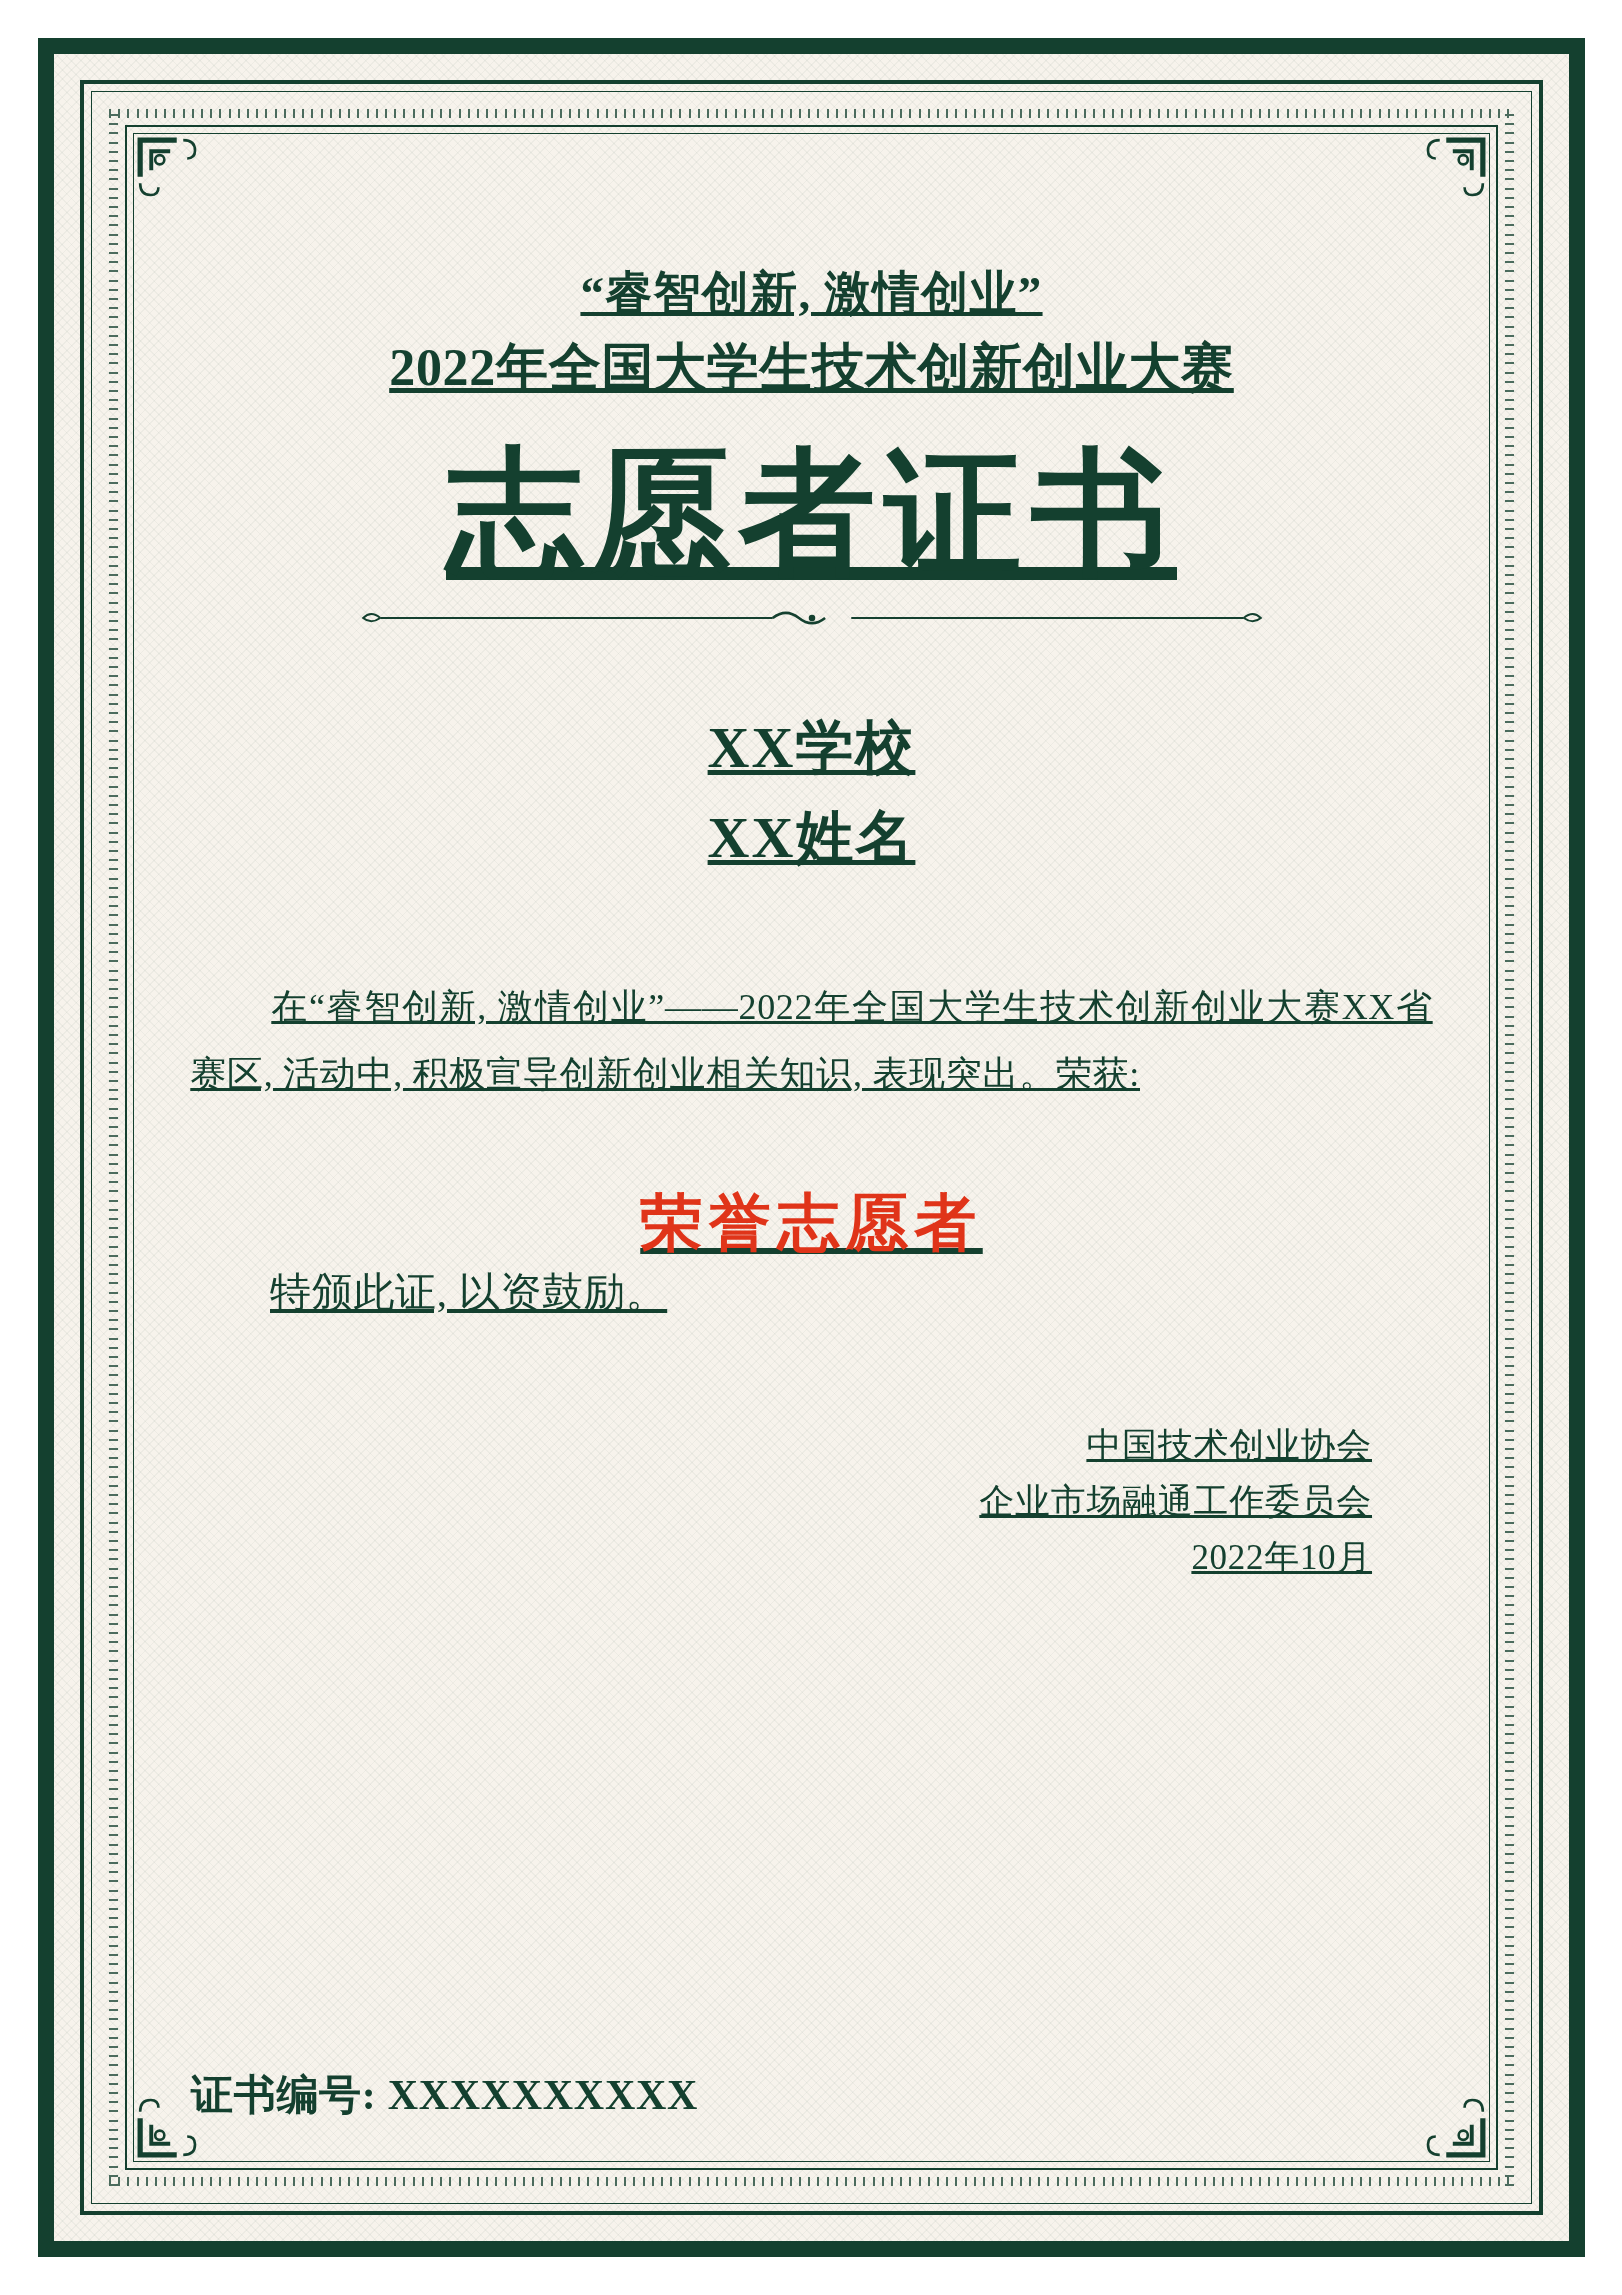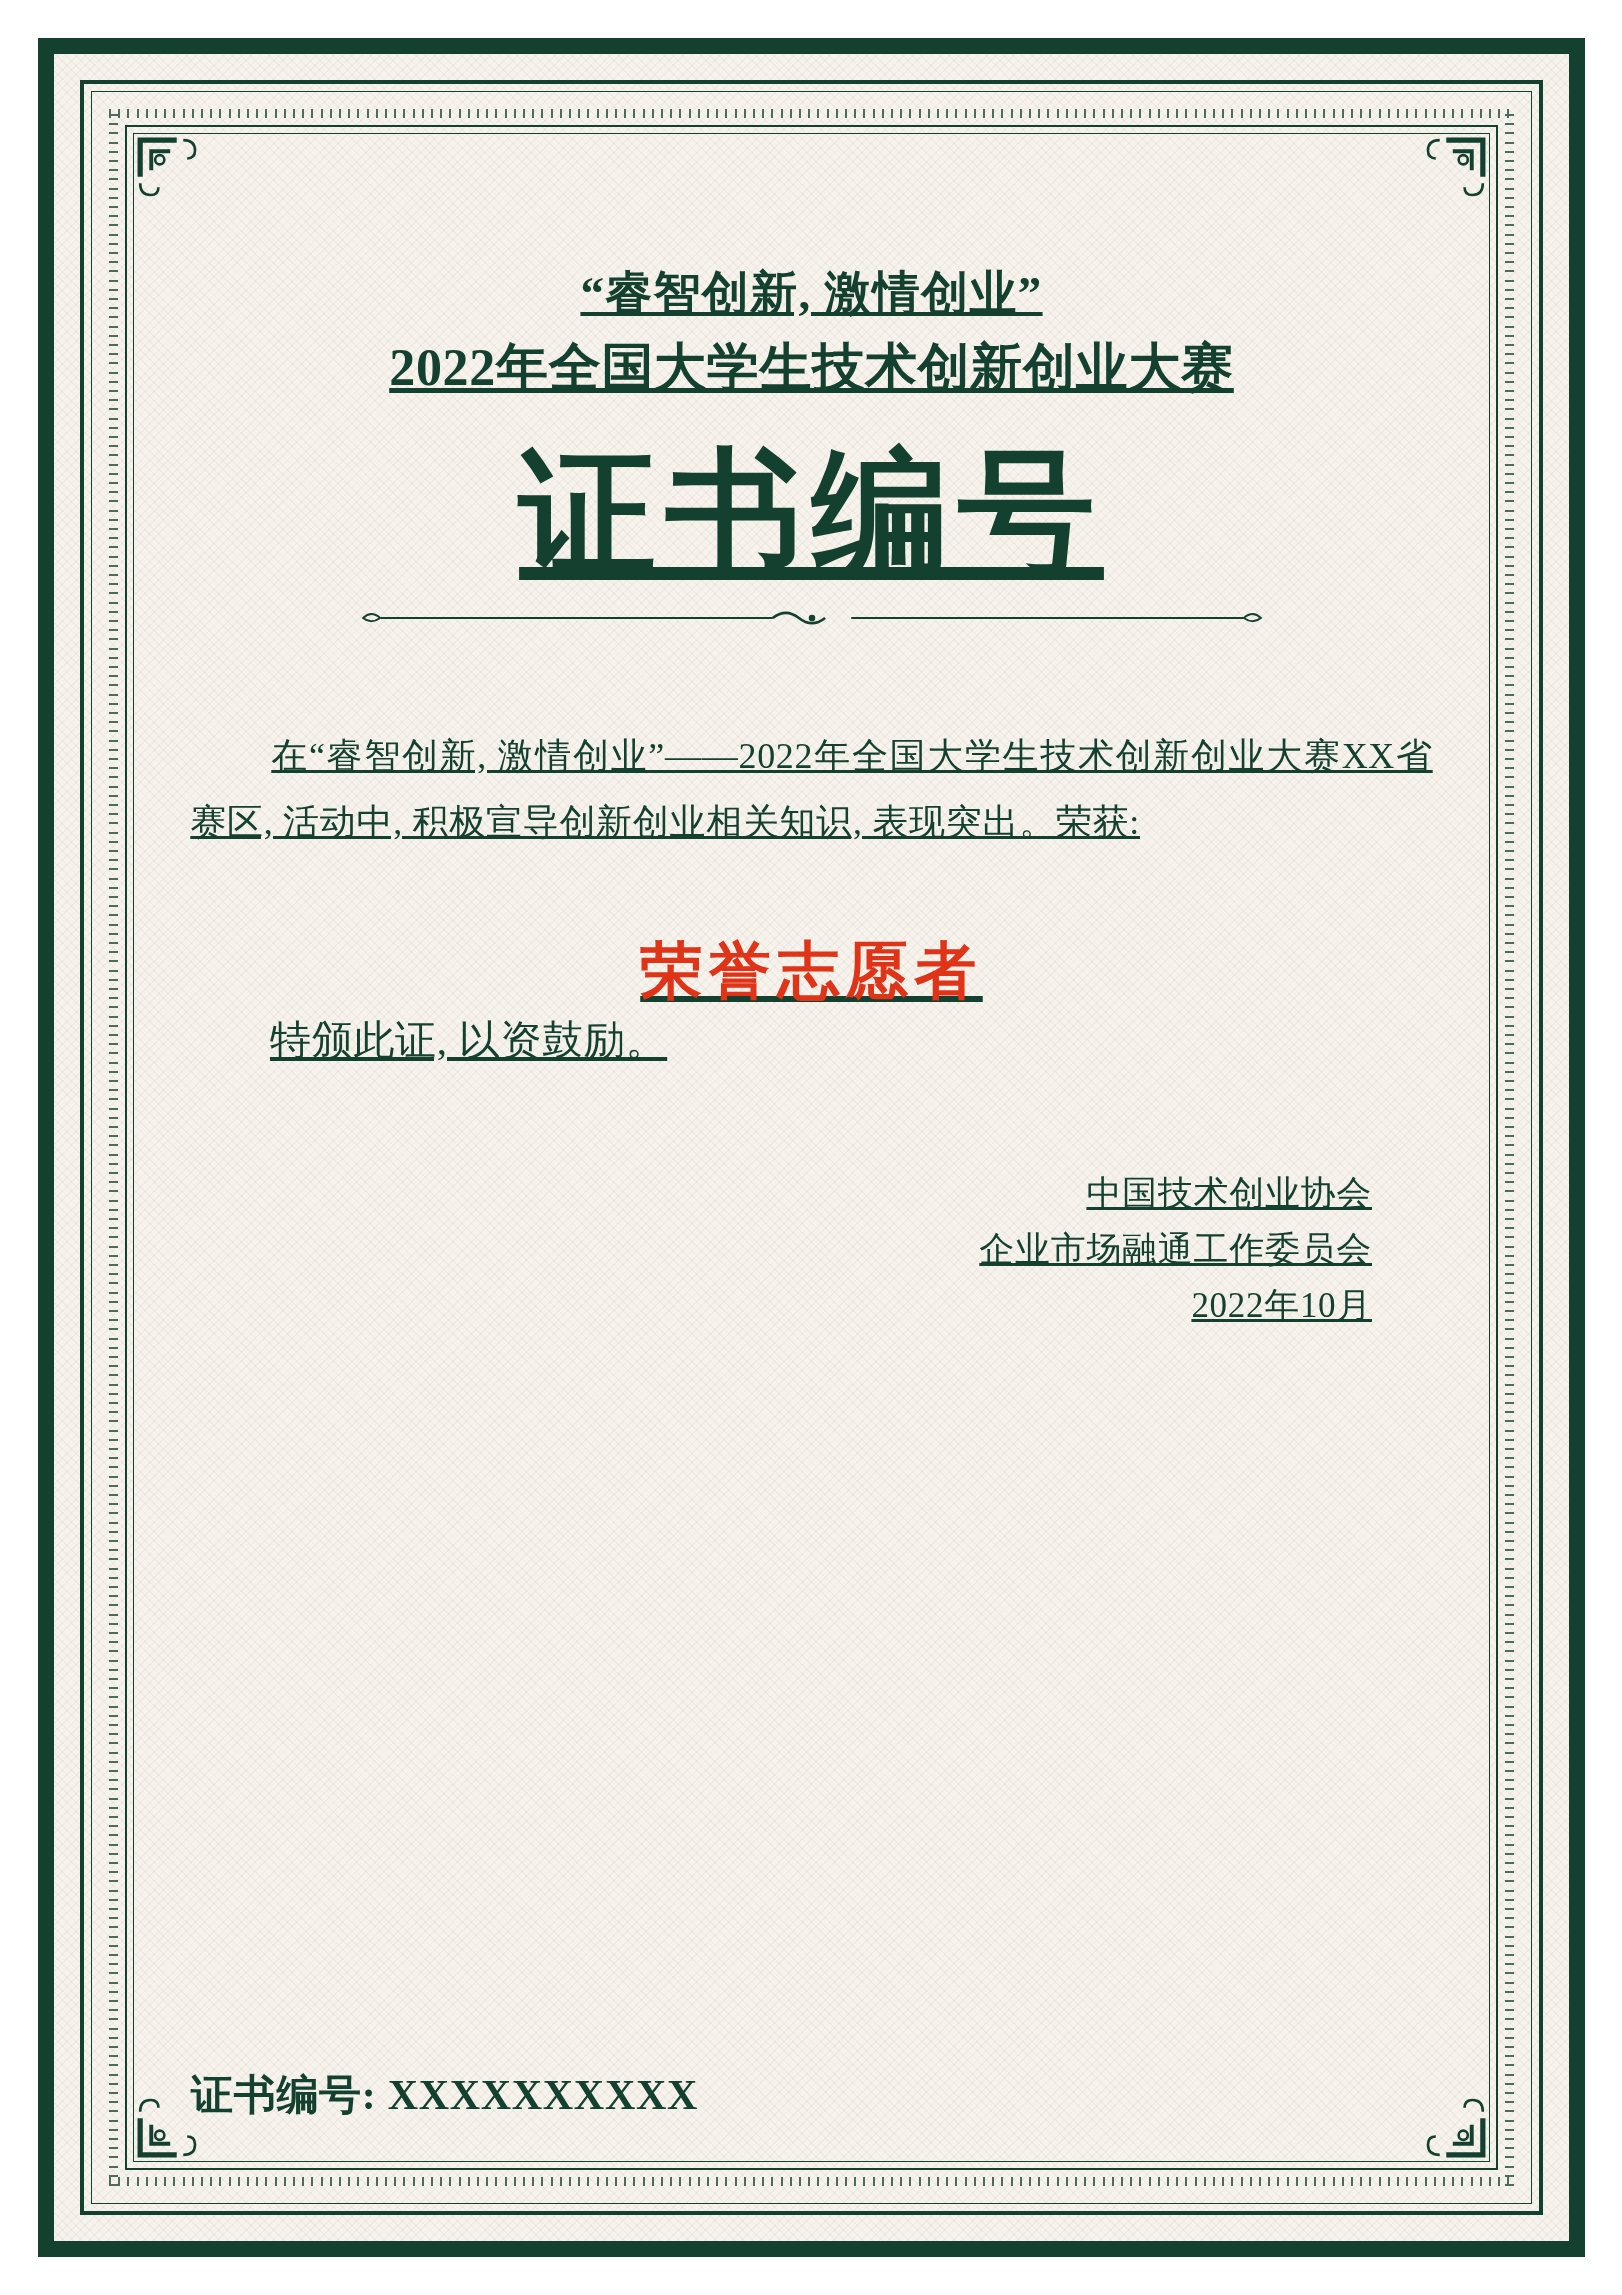--- a/index.html
+++ b/index.html
@@ -242,33 +242,37 @@
         <path d="M28 28 H60 V34 H34 V60 H28 Z" fill="#14402f"></path>
         <circle cx="44" cy="44" r="7" fill="none" stroke="#14402f" stroke-width="4"></circle>
         <path d="M80 14 q18 0 18 16 q0 12 -12 12" fill="none" stroke="#14402f" stroke-width="4"></path>
         <path d="M14 80 q0 18 16 18 q12 0 12 -12" fill="none" stroke="#14402f" stroke-width="4"></path>
       </svg>
     </div>
 
     <div class="content">
       <div class="slogan">“睿智创新, 激情创业”</div>
       <div class="comp-title">2022年全国大学生技术创新创业大赛</div>
-      <div class="cert-title">证书编号</div>
+      <div class="cert-title">志愿者证书</div>
 
       <div class="divider">
         <svg viewBox="0 0 1400 40" preserveAspectRatio="none">
           <line x1="40" y1="20" x2="640" y2="20" stroke="#14402f" stroke-width="3"></line>
           <line x1="760" y1="20" x2="1360" y2="20" stroke="#14402f" stroke-width="3"></line>
           <path d="M640 20 q20 -16 40 0 q20 16 40 0" fill="none" stroke="#14402f" stroke-width="4"></path>
           <circle cx="700" cy="20" r="5" fill="#14402f"></circle>
           <path d="M40 20 q-14 -12 -26 0 q12 10 26 0" fill="none" stroke="#14402f" stroke-width="3"></path>
           <path d="M1360 20 q14 -12 26 0 q-12 10 -26 0" fill="none" stroke="#14402f" stroke-width="3"></path>
         </svg>
       </div>
 
+      <div class="recipient">
+        <div>XX学校</div>
+        <div>XX姓名</div>
+      </div>
 
       <div class="body-text">在“睿智创新, 激情创业”——2022年全国大学生技术创新创业大赛XX省赛区, 活动中, 积极宣导创新创业相关知识, 表现突出。荣获:</div>
 
       <div class="award">荣誉志愿者</div>
 
       <div class="closing">特颁此证, 以资鼓励。</div>
 
       <div class="signature">
         <div>中国技术创业协会</div>
         <div>企业市场融通工作委员会</div>

